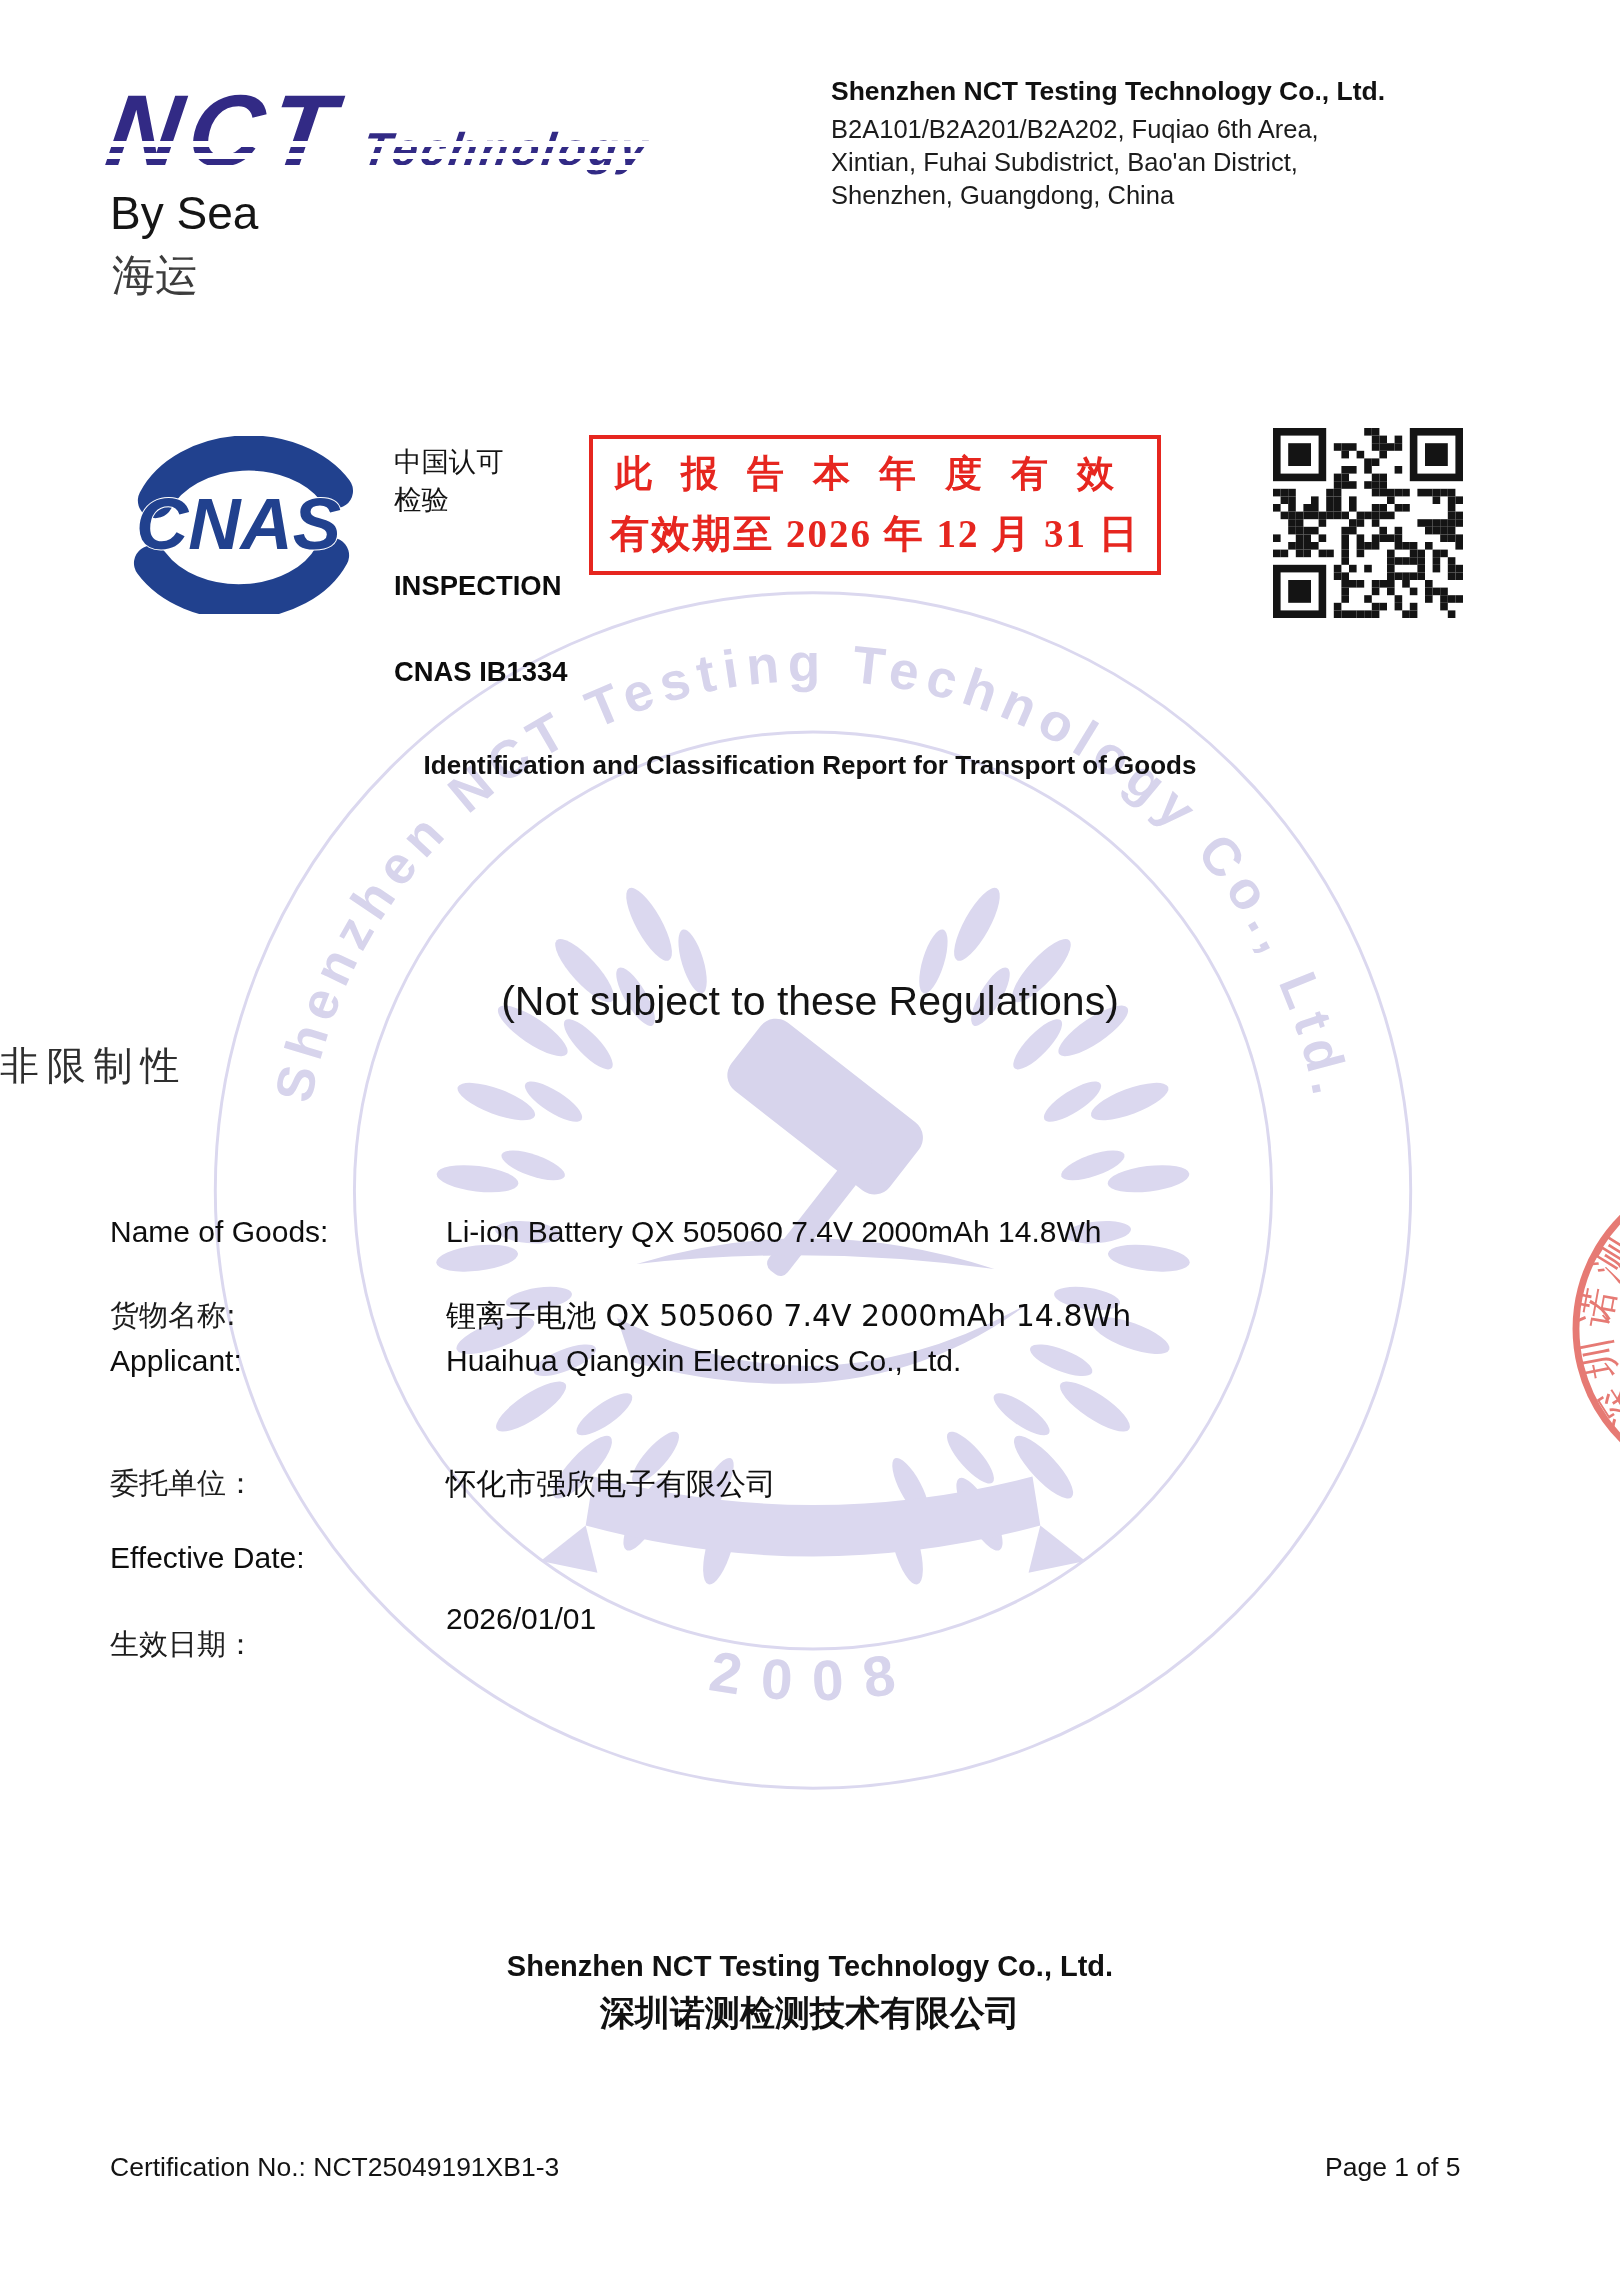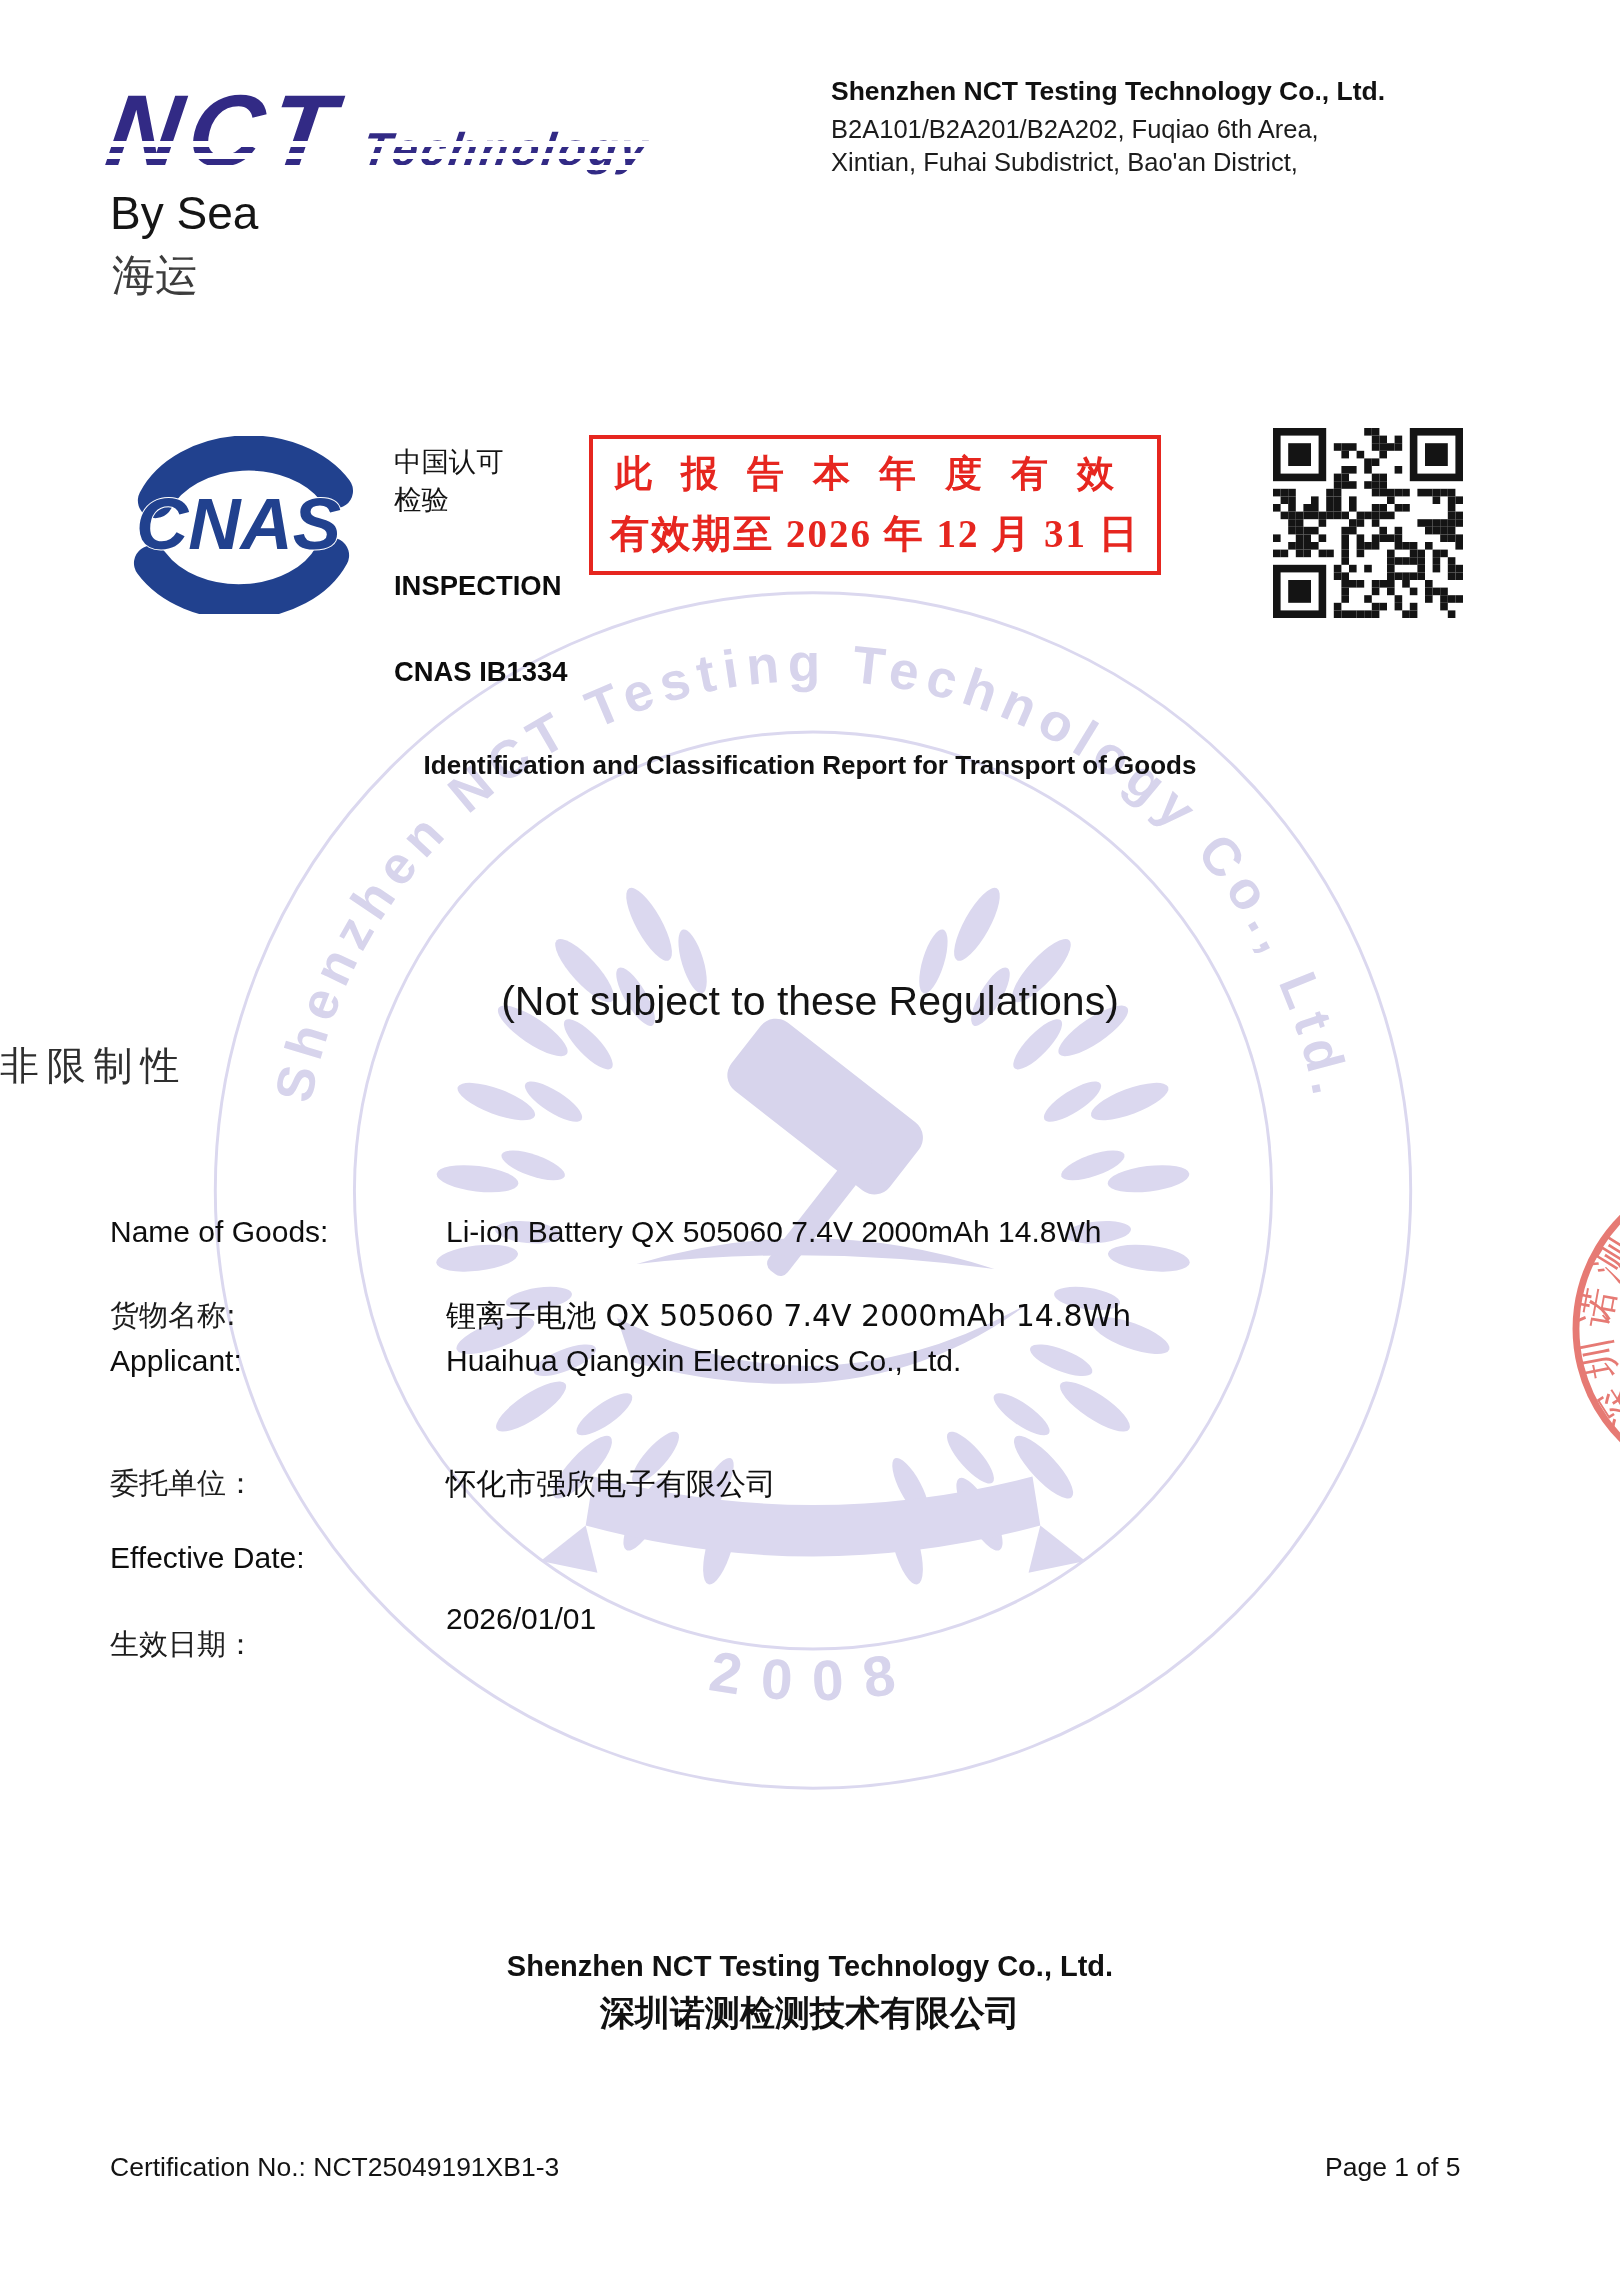--- a/index.html
+++ b/index.html
@@ -149,20 +149,21 @@
     <span class="nct-stripes"></span>
   </div>
 
   <div class="abs by-sea">By Sea</div>
   <div class="abs hai-yun">海运</div>
 
   <div class="abs company-block">
     <div class="company-name">Shenzhen NCT Testing Technology Co., Ltd.</div>
     <div class="company-line">B2A101/B2A201/B2A202, Fuqiao 6th Area,</div>
     <div class="company-line">Xintian, Fuhai Subdistrict, Bao'an District,</div>
+    <div class="company-line">Shenzhen, Guangdong, China</div>
   </div>
 
   <svg class="abs cnas-logo" width="253" height="178" viewBox="0 0 258 182">
     <path d="M 40 66 A 102 76 0 0 1 224 56" fill="none" stroke="#21418e" stroke-width="36" stroke-linecap="round"></path>
     <path d="M 220 122 A 102 76 0 0 1 36 130" fill="none" stroke="#21418e" stroke-width="36" stroke-linecap="round"></path>
     <text x="20" y="116" font-size="74" font-weight="bold" font-style="italic" fill="#21418e" font-family="Liberation Sans, sans-serif" stroke="#fff" stroke-width="2" paint-order="stroke">CNAS</text>
   </svg>
   <div class="abs cnas-lines">
     <div class="cnas-zh">中国认可</div>
     <div class="cnas-zh">检验</div>

